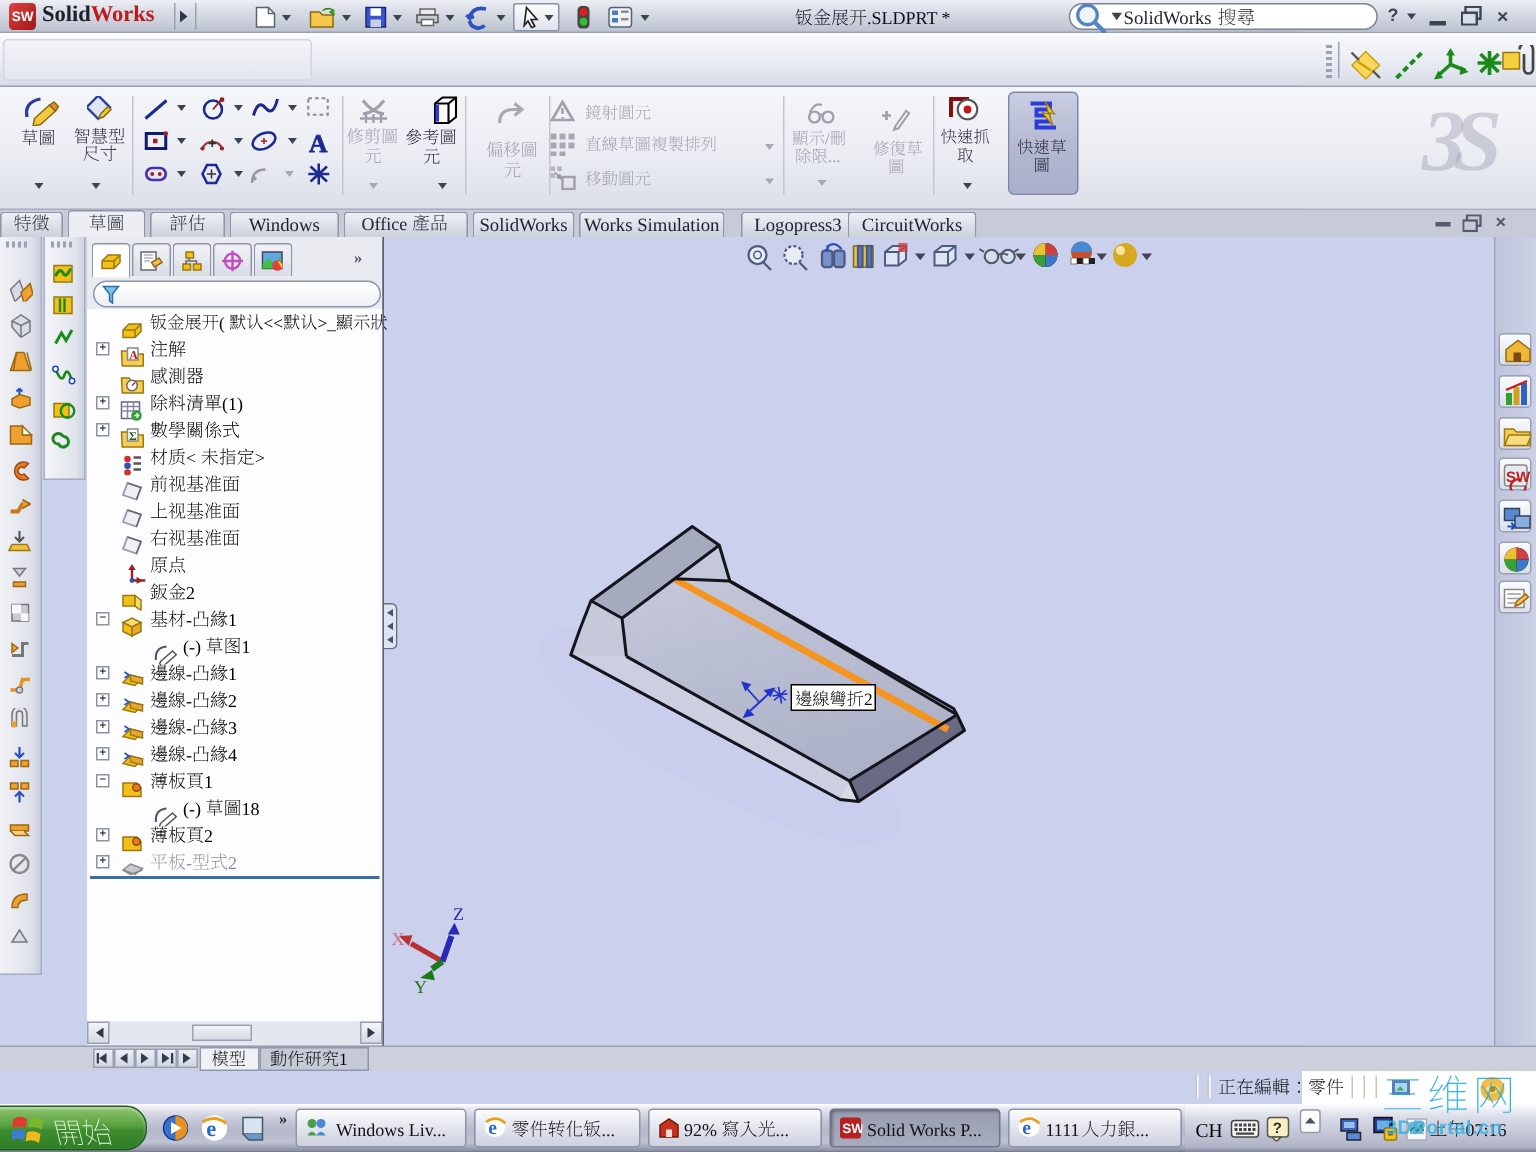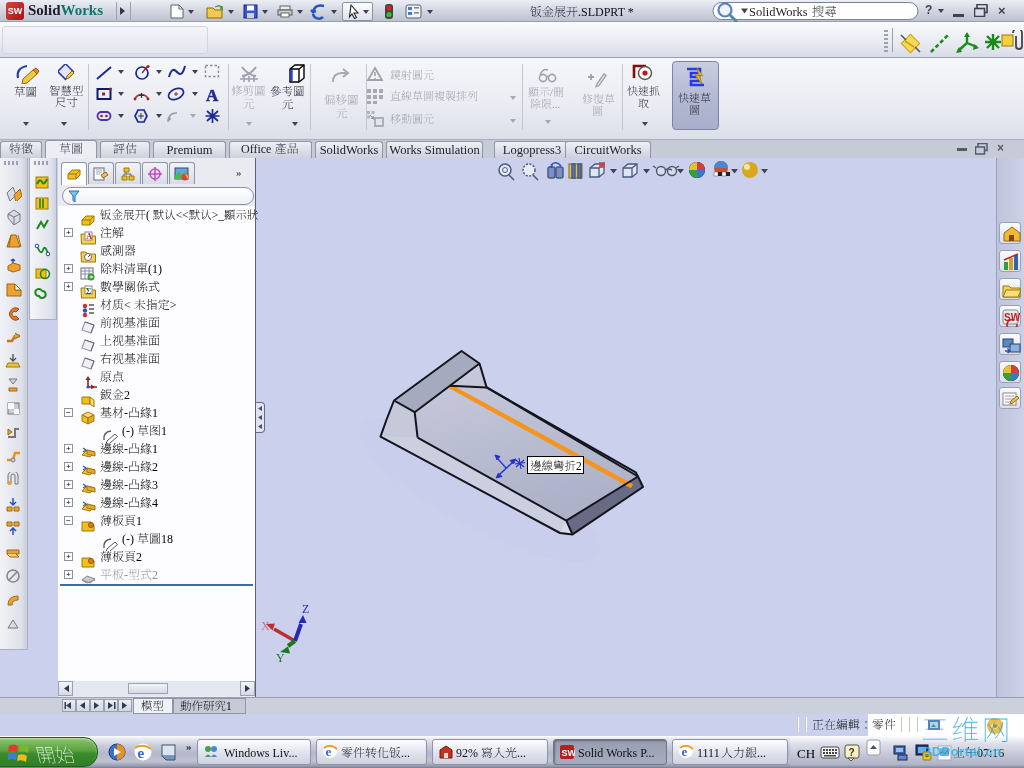--- a/index.html
+++ b/index.html
@@ -2,21 +2,21 @@
 <html><head><meta charset="utf-8">
 <style>
 *{margin:0;padding:0;box-sizing:border-box}
 html,body{width:1024px;height:768px;overflow:hidden}
 #root{position:relative;width:868px;height:768px;font-family:"Liberation Serif",serif;background:#cbd1ed}
 .abs{position:absolute}
 
 #titlebar{left:0;top:0;width:1024px;height:22px;background:linear-gradient(#eceef4,#d3d7e1 50%,#bcc2cf);border-bottom:1px solid #98a0b0}
 #swlogo{left:6px;top:2px;width:18px;height:18px;background:linear-gradient(135deg,#e04040,#a01818);border-radius:3px;color:#fff;font:bold 9px "Liberation Sans",sans-serif;text-align:center;line-height:18px}
 #swname{left:28px;top:2px;font:bold 15px "Liberation Serif",serif;color:#1c1f2b}
-#swname span{color:#0f766e;font-weight:bold}
+#swname span{color:#b91c1c;font-weight:bold}
 .tbsep{top:2px;width:1px;height:18px;background:#9aa1b2}
 .dd{width:0;height:0;border-left:3px solid transparent;border-right:3px solid transparent;border-top:4px solid #3a4254}
 .tglyph{font:12px "Liberation Sans",sans-serif;color:#3c4354}
 
 #row2{left:0;top:22px;width:1024px;height:36px;background:linear-gradient(#fafbfd,#e7eaf1 60%,#d8dce6);border-bottom:1px solid #9aa1b2}
 #row2panel{left:2px;top:26px;width:206px;height:28px;border:1px solid #d2d6e0;border-radius:3px;background:linear-gradient(#f2f4f8,#e3e6ee)}
 
 #ribbon{left:0;top:58px;width:1024px;height:82px;background:linear-gradient(#f5f6f9,#ebedf3 55%,#dcdfe9);border-bottom:1px solid #a8aebe}
 .rsep{top:64px;width:1px;height:66px;background:#c2c6d3}
 #qsbtn{left:672px;top:61px;width:47px;height:69px;border:1px solid #7d85a8;border-radius:4px;background:linear-gradient(#c9cde0,#b2b7d0 60%,#a9aecb)}
@@ -157,20 +157,21 @@
     </svg>
 
 <div id="ribbon" class="abs"></div>
 <div class="abs rsep" style="left:88px"></div>
 <div class="abs rsep" style="left:228px"></div>
 <div class="abs rsep" style="left:310px"></div>
 <div class="abs rsep" style="left:366px"></div>
 <div class="abs rsep" style="left:522px"></div>
 <div class="abs rsep" style="left:622px"></div>
 <div id="qsbtn" class="abs"></div>
+<div id="dslogo" class="abs">3S</div>
 <svg class="abs" style="left:15px;top:62px" width="26" height="22" viewBox="0 0 26 22">
       <path d="M3 16 q-2 -10 9 -12" fill="none" stroke="#2a3aa8" stroke-width="2.2"></path>
       <path d="M8 17 l10 -9 4 4 -10 9 -5 1 z" fill="#f3c73e" stroke="#8a6a10"></path>
       <path d="M18 8 l3 -2 3 3 -2 3 z" fill="#e88a2a" stroke="#8a6a10"></path>
     </svg>
     <div class="abs dd" style="left:23px;top:122px"></div>
     <svg class="abs" style="left:58px;top:64px" width="18" height="18" viewBox="0 0 18 18">
       <rect x="2" y="2" width="11" height="11" transform="rotate(45 7.5 7.5)" fill="#dfe5f2" stroke="#2a3aa8" stroke-width="1.6"></rect>
       <path d="M9 12 l5 -5 2 2 -5 5 -3 1 z" fill="#f3c73e" stroke="#8a6a10"></path>
     </svg>
@@ -290,21 +291,21 @@
     <div class="abs dd" style="left:642px;top:122px"></div>
     <svg class="abs" style="left:683px;top:66px" width="25" height="22" viewBox="0 0 25 22">
       <path d="M4 3 h13 v4 h-9 v4 h8 v4 h-8 v4 h13" fill="none" stroke="#2a3ae0" stroke-width="2.6"></path>
       <path d="M14 2 l6 8 -4 -1 3 9 -7 -9 4 1 z" fill="#f8c818" stroke="#a07808" stroke-width=".8"></path>
     </svg>
 
 <div id="tabbar" class="abs"></div>
 <div class="tab act" style="left:45px;width:52px"></div>
 <div class="tab" style="left:0px;width:42px"></div>
 <div class="tab" style="left:100px;width:50px"></div>
-<div class="tab" style="left:153px;width:73px">Premium</div>
+<div class="tab" style="left:153px;width:73px">Windows</div>
 <div class="tab" style="left:229px;width:83px"></div>
 <div class="tab" style="left:315px;width:68px">SolidWorks</div>
 <div class="tab" style="left:386px;width:97px">Works Simulation</div>
 <div class="tab" style="left:494px;width:76px">Logopress3</div>
 <div class="tab" style="left:565px;width:86px">CircuitWorks</div>
 <div class="abs" style="left:957px;top:148px;width:10px;height:3px;background:#555b6b"></div>
 <svg class="abs" style="left:975px;top:143px" width="13" height="12">
       <rect x="3" y="0.5" width="9" height="7" fill="none" stroke="#555b6b" stroke-width="1.5"></rect>
       <rect x="0.5" y="4" width="9" height="7" fill="#c6cbd7" stroke="#555b6b" stroke-width="1.5"></rect>
     </svg>

